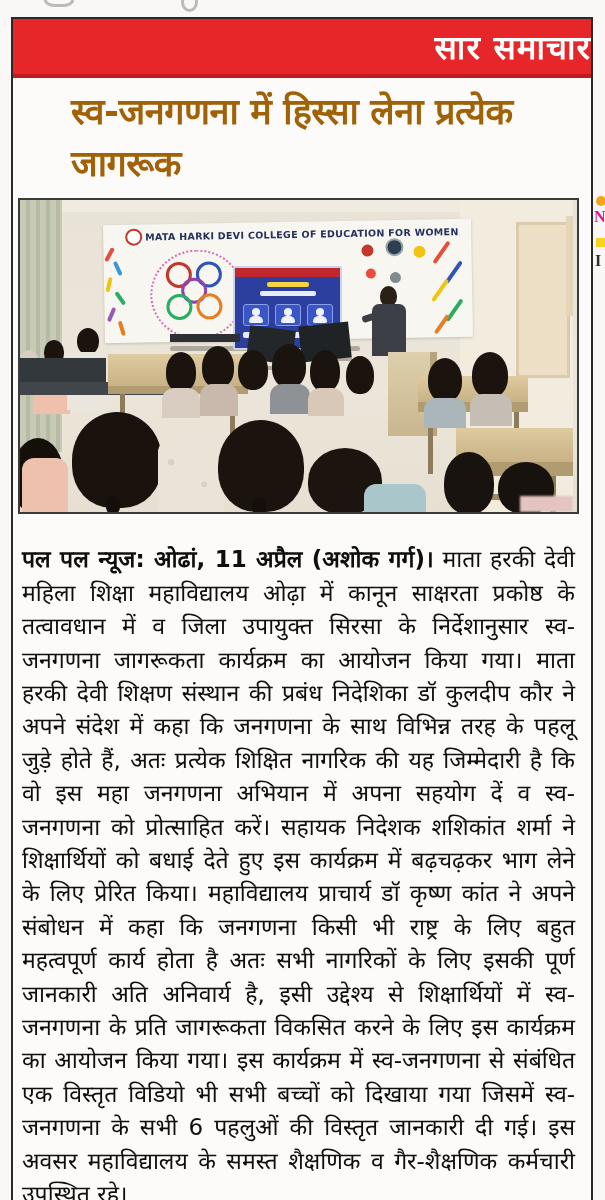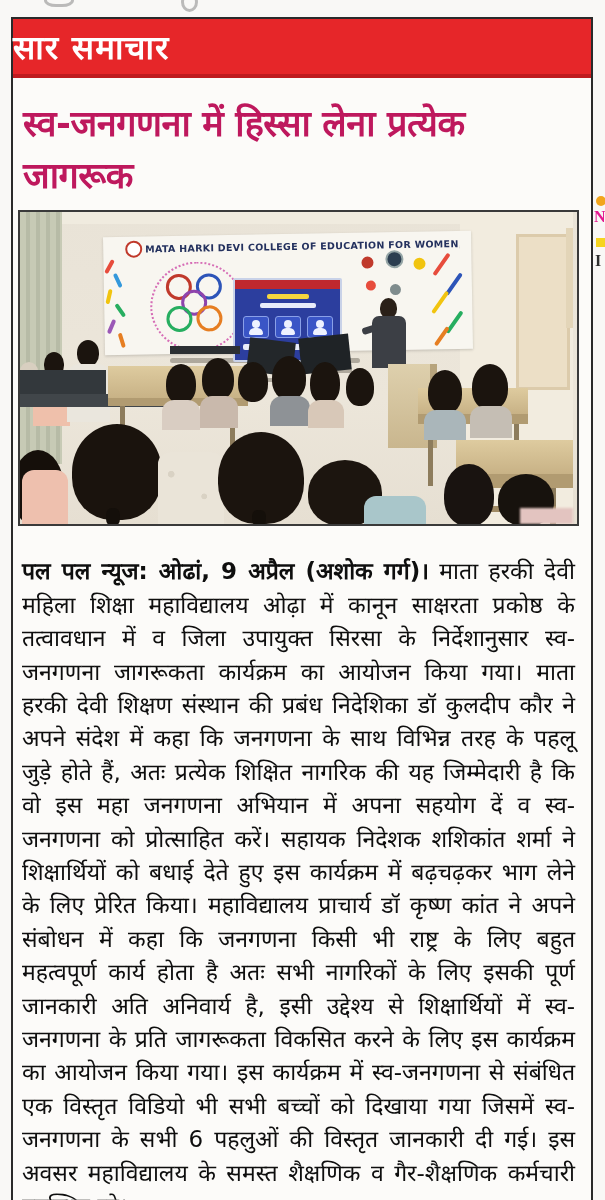--- a/index.html
+++ b/index.html
@@ -10,26 +10,26 @@
   }
   .ab{position:absolute}
   
   .article{
     position:absolute;left:11px;top:17px;width:578px;height:1183px;
     border:2px solid #2a2a2a;border-bottom:none;background:#fcfbf9;
     box-sizing:content-box;
   }
   .masthead{
     height:55px;background:#e62629;border-bottom:4px solid #bf1b1f;
-    display:flex;align-items:center;justify-content:flex-start;
+    display:flex;align-items:center;justify-content:flex-end;
   }
   .masthead-title{color:#ffffff;font-weight:bold;font-size:33px;letter-spacing:1px}
   .headline{
-    padding:20px 10px 4px 10px;color:#be185d;font-weight:bold;
-    font-size:36px;line-height:1.45;letter-spacing:-.5px;
+    padding:8px 10px 4px 10px;color:#a16207;font-weight:bold;
+    font-size:36px;line-height:1.45;letter-spacing:-.5px;margin-left:48px;
   }
   .photo-frame{
     margin:4px 12px 6px 5px;border:2px solid #3a3a3a;height:312px;
     position:relative;overflow:hidden;
     background:linear-gradient(180deg,#e9e3d7 0%,#ece6da 60%,#e6dfd2 100%);
   }
   .body-para{
     padding:6px 16px 0 9px;font-size:23px;line-height:33.4px;
     text-align:justify;color:#0e0e0e;
   }
@@ -195,17 +195,17 @@
     <div class="head" style="left:198px;top:220px;width:86px;height:92px;background:#1b140e"></div>
     <div class="braid" style="left:232px;top:298px;width:14px;height:16px"></div>
     <div class="head" style="left:288px;top:248px;width:74px;height:66px;background:#1c150f"></div>
     <div class="torso" style="left:344px;top:284px;width:62px;height:30px;background:#a9c6ca"></div>
     <div class="head" style="left:424px;top:252px;width:50px;height:62px;background:#191310"></div>
     <div class="head" style="left:478px;top:262px;width:56px;height:52px;background:#17120d"></div>
     <div class="ab" style="left:500px;top:296px;width:53px;height:16px;background:#e3c4c0;filter:blur(1px)"></div>
   </div>
 
   <p class="body-para">
-    <span class="dateline">पल पल न्यूज: ओढां, 9 अप्रैल (अशोक गर्ग)।</span>
+    <span class="dateline">पल पल न्यूज: ओढां, 11 अप्रैल (अशोक गर्ग)।</span>
     <span>माता हरकी देवी महिला शिक्षा महाविद्यालय ओढ़ा में कानून साक्षरता प्रकोष्ठ के तत्वावधान में व जिला उपायुक्त सिरसा के निर्देशानुसार स्व-जनगणना जागरूकता कार्यक्रम का आयोजन किया गया। माता हरकी देवी शिक्षण संस्थान की प्रबंध निदेशिका डॉ कुलदीप कौर ने अपने संदेश में कहा कि जनगणना के साथ विभिन्न तरह के पहलू जुड़े होते हैं, अतः प्रत्येक शिक्षित नागरिक की यह जिम्मेदारी है कि वो इस महा जनगणना अभियान में अपना सहयोग दें व स्व-जनगणना को प्रोत्साहित करें। सहायक निदेशक शशिकांत शर्मा ने शिक्षार्थियों को बधाई देते हुए इस कार्यक्रम में बढ़चढ़कर भाग लेने के लिए प्रेरित किया। महाविद्यालय प्राचार्य डॉ कृष्ण कांत ने अपने संबोधन में कहा कि जनगणना किसी भी राष्ट्र के लिए बहुत महत्वपूर्ण कार्य होता है अतः सभी नागरिकों के लिए इसकी पूर्ण जानकारी अति अनिवार्य है, इसी उद्देश्य से शिक्षार्थियों में स्व-जनगणना के प्रति जागरूकता विकसित करने के लिए इस कार्यक्रम का आयोजन किया गया। इस कार्यक्रम में स्व-जनगणना से संबंधित एक विस्तृत विडियो भी सभी बच्चों को दिखाया गया जिसमें स्व-जनगणना के सभी 6 पहलुओं की विस्तृत जानकारी दी गई। इस अवसर महाविद्यालय के समस्त शैक्षणिक व गैर-शैक्षणिक कर्मचारी उपस्थित रहे।</span>
   </p>
 
 </div>
 
 </body></html>

